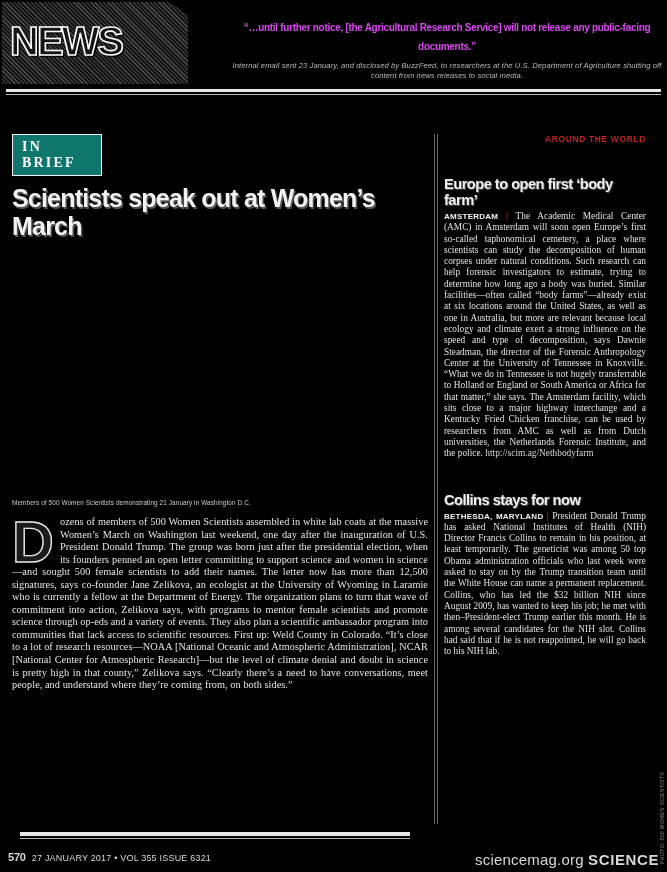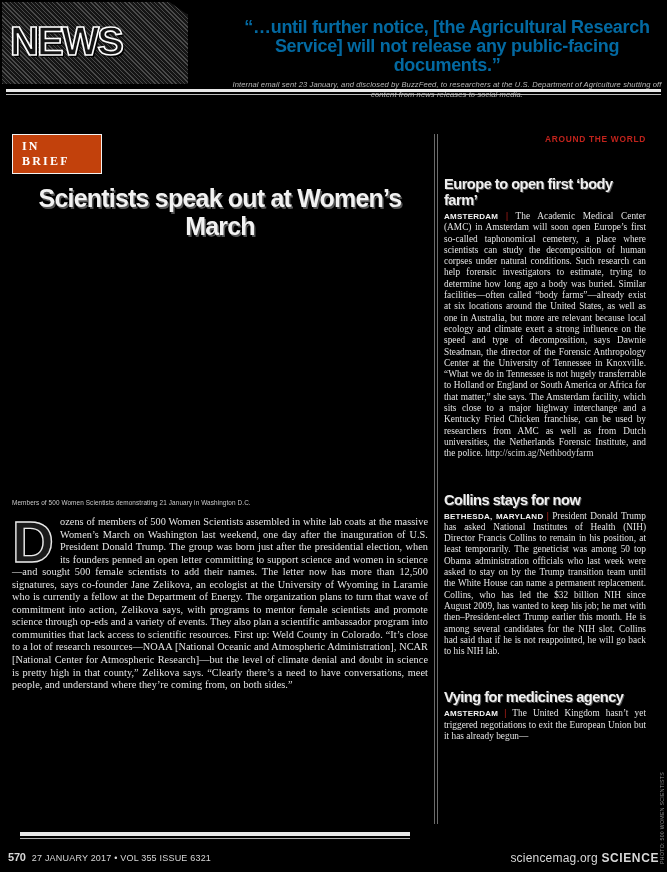--- a/index.html
+++ b/index.html
@@ -42,23 +42,23 @@
     text-shadow: 2px 2px 0 #000;
   }
   .quote-block {
     position: absolute; left: 232px; top: 18px;
     width: 430px;
     text-align: center;
   }
   .quote-text {
     font-family: "Liberation Sans", sans-serif;
     font-weight: bold;
-    font-size: 18px;
+    font-size: 10px;
     line-height: 19px;
-    color: #0369a1;
+    color: #d946ef;
     letter-spacing: -0.3px;
   }
   .quote-attr {
     margin-top: 5px;
     font-family: "Liberation Sans", sans-serif;
     font-size: 7.6px;
     line-height: 10px;
     color: #b9b9b9;
     letter-spacing: 0.1px;
     font-style: italic;
@@ -91,46 +91,46 @@
   }
   .col-right {
     position: absolute; left: 444px; top: 134px;
     width: 202px; height: 690px;
   }
 
   
   .inbrief-wrap { position: relative; width: 90px; height: 20px; }
   .inbrief {
     position: absolute; left: 0; top: 0;
-    background: #c2410c;
+    background: #0f766e;
     color: #fff;
     font-family: "Liberation Serif", serif;
     font-weight: bold;
-    font-size: 12px;
+    font-size: 14px;
     letter-spacing: 2.2px;
     padding: 4px 9px 4px 9px;
     border: 1px solid #f2f2f2;
   }
   .inbrief-shadow {
     position: absolute; left: 3px; top: 3px;
     width: 88px; height: 20px;
     border: 1px solid #9a9a9a;
     z-index: -1;
   }
 
   .lead-headline {
     margin-top: 30px;
     font-family: "Liberation Sans", sans-serif;
     font-weight: bold;
     font-size: 25px;
     letter-spacing: -0.8px;
     line-height: 28px;
     color: #f2f2f2;
     text-shadow: 1.5px 1.5px 0 #555;
-    text-align: center;
+    text-align: left;
   }
 
   .photo-area {
     margin-top: 14px;
     width: 416px; height: 238px;
     background: #000;
   }
   .caption {
     margin-top: 6px;
     font-family: "Liberation Sans", sans-serif;
@@ -237,21 +237,21 @@
   }
   .folio {
     font-weight: bold;
     font-size: 11px;
     margin-right: 6px;
     letter-spacing: -0.2px;
   }
   .footer-right {
     position: absolute; right: 8px; top: 851px;
     font-family: "Liberation Sans", sans-serif;
-    font-size: 12px;
+    font-size: 15px;
     color: #d8d8d8;
     letter-spacing: 0.2px;
   }
   .sci-word { font-weight: bold; letter-spacing: 0.6px; }
 </style>
 </head>
 <body>
 
 <div class="page">
 
@@ -295,24 +295,20 @@
     <div class="r-article">
       <div class="r-headline">Europe to open first ‘body farm’</div>
       <div class="r-body"><span class="dateline">AMSTERDAM</span> <span class="pipe">|</span> <span>The Academic Medical Center (AMC) in Amsterdam will soon open Europe’s first so-called taphonomical cemetery, a place where scientists can study the decomposition of human corpses under natural conditions. Such research can help forensic investigators to estimate, trying to determine how long ago a body was buried. Similar facilities—often called “body farms”—already exist at six locations around the United States, as well as one in Australia, but more are relevant because local ecology and climate exert a strong influence on the speed and type of decomposition, says Dawnie Steadman, the director of the Forensic Anthropology Center at the University of Tennessee in Knoxville. “What we do in Tennessee is not hugely transferrable to Holland or England or South America or Africa for that matter,” she says. The Amsterdam facility, which sits close to a major highway interchange and a Kentucky Fried Chicken franchise, can be used by researchers from AMC as well as from Dutch universities, the Netherlands Forensic Institute, and the police.</span> <span class="url">http://scim.ag/Nethbodyfarm</span></div>
     </div>
 
     <div class="r-article r-article-2">
       <div class="r-headline">Collins stays for now</div>
       <div class="r-body"><span class="dateline">BETHESDA, MARYLAND</span> <span class="pipe">|</span> <span>President Donald Trump has asked National Institutes of Health (NIH) Director Francis Collins to remain in his position, at least temporarily. The geneticist was among 50 top Obama administration officials who last week were asked to stay on by the Trump transition team until the White House can name a permanent replacement. Collins, who has led the $32 billion NIH since August 2009, has wanted to keep his job; he met with then–President-elect Trump earlier this month. He is among several candidates for the NIH slot. Collins had said that if he is not reappointed, he will go back to his NIH lab.</span></div>
     </div>
 
-    <div class="r-article r-article-2">
-      <div class="r-headline">Vying for medicines agency</div>
-      <div class="r-body"><span class="dateline">AMSTERDAM</span> <span class="pipe">|</span> <span>The United Kingdom hasn’t yet triggered negotiations to exit the European Union but it has already begun—</span></div>
-    </div>
 
   </div>
 
   <div class="photo-credit">PHOTO: 500 WOMEN SCIENTISTS</div>
 
   <div class="foot-rule-thick"></div>
   <div class="foot-rule-thin"></div>
 
   <div class="footer-left">
     <span class="folio">570</span><span>27 JANUARY 2017 • VOL 355 ISSUE 6321</span>

